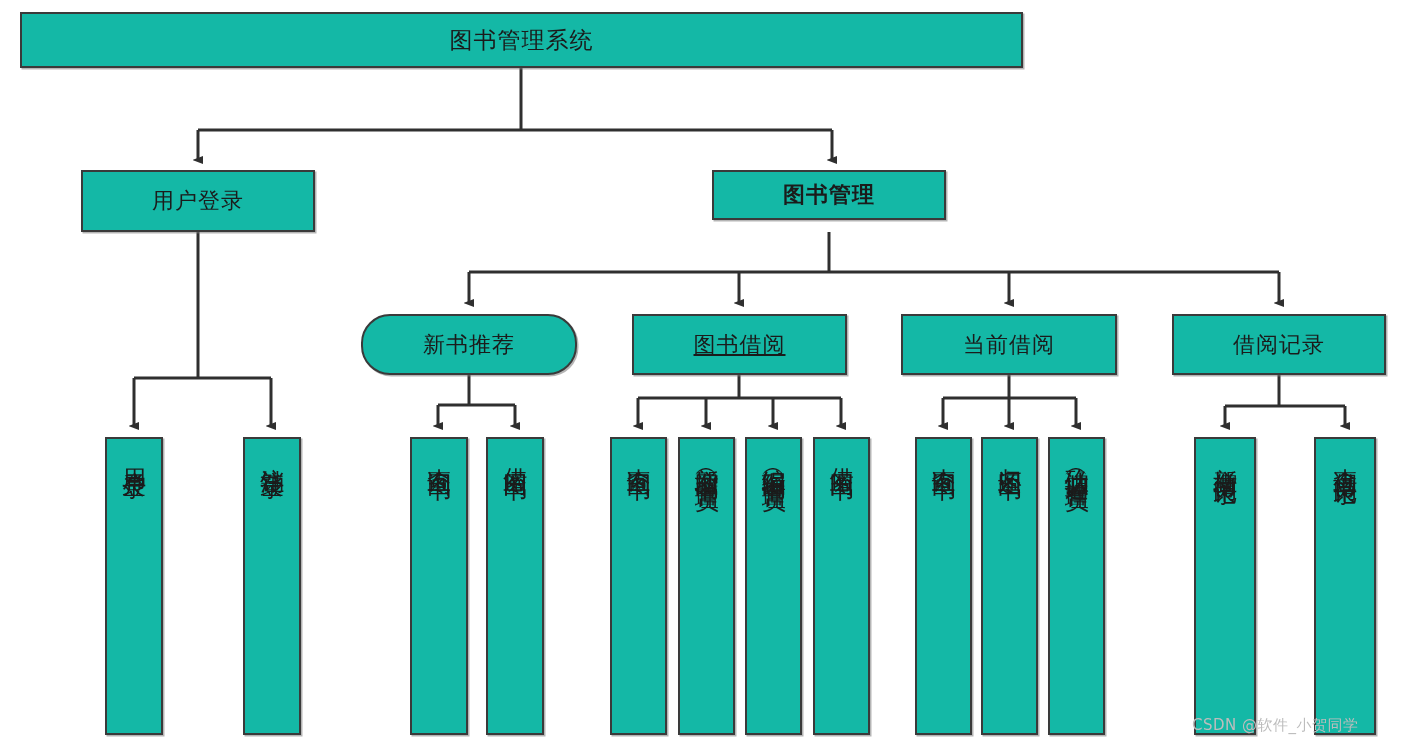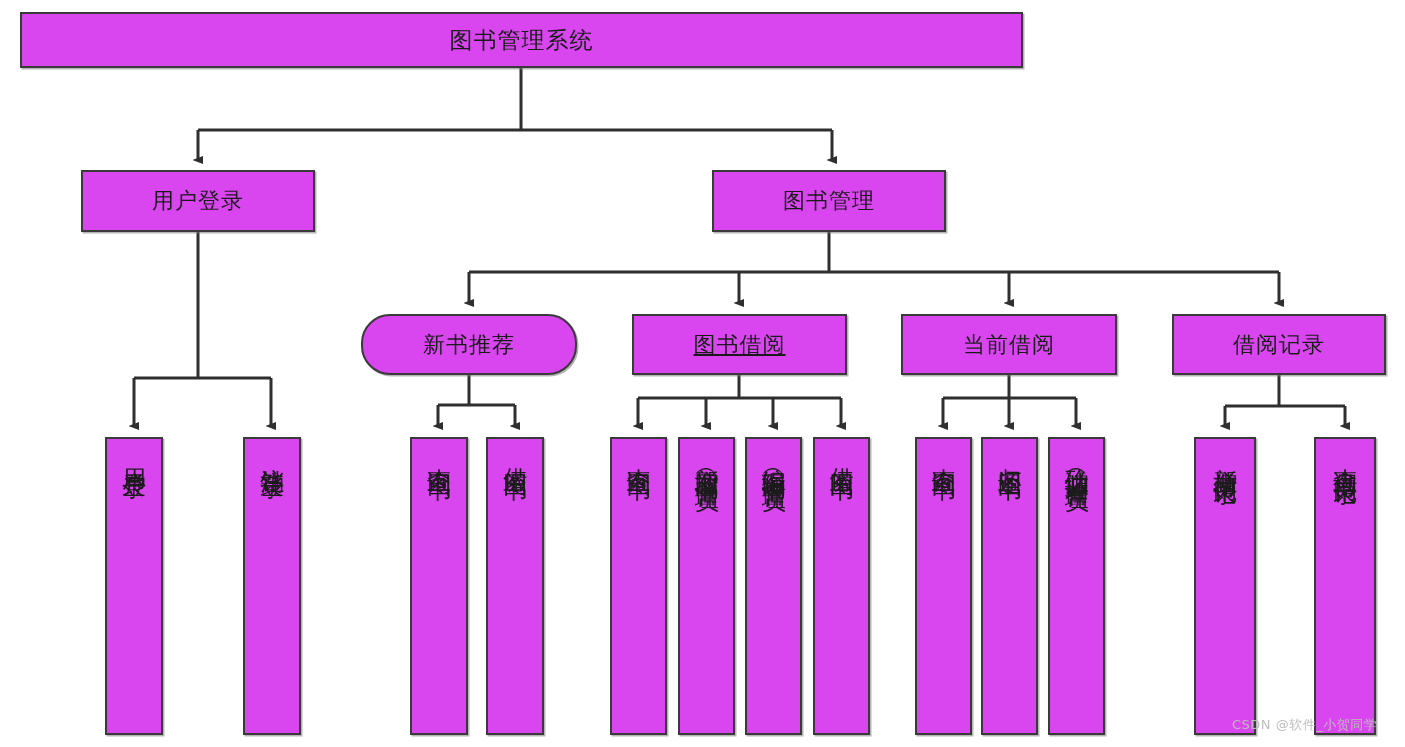--- a/index.html
+++ b/index.html
@@ -17,21 +17,21 @@
   }
   svg#wires{
     position:absolute;
     left:0;top:0;
     width:1405px;height:747px;
     pointer-events:none;
   }
   .node{
     position:absolute;
     box-sizing:border-box;
-    background:#d946ef;
+    background:#14b8a6;
     border:2.5px solid #3a3a3a;
     box-shadow:1.5px 1.5px 0 rgba(120,120,120,.55);
     display:flex;
     align-items:center;
     justify-content:center;
     text-align:center;
   }
   .node .label{
     font-size:22px;
     line-height:1.25;
@@ -49,26 +49,25 @@
     writing-mode:vertical-rl;
     text-orientation:upright;
     font-size:24px;
     line-height:1.18;
     letter-spacing:3px;
     white-space:normal;
     max-height:282px;
   }
   .watermark{
     position:absolute;
-    font-size:13px;
+    font-size:15px;
     color:#bdbdbd;
     letter-spacing:.5px;
     white-space:nowrap;
     user-select:none;
-    margin-left:40px;
   }
 </style>
 </head>
 <body>
 
 <div id="canvas">
 
   <svg id="wires" viewBox="0 0 1405 747">
     <defs>
       <marker id="arrow" markerWidth="10" markerHeight="10" refX="5" refY="5" orient="auto" markerUnits="userSpaceOnUse">
@@ -119,21 +118,21 @@
     </g>
   </svg>
 
   <div class="node root" style="left:20px;top:12px;width:1003px;height:56px;">
     <span class="label">图书管理系统</span>
   </div>
 
   <div class="node" style="left:81px;top:170px;width:234px;height:62px;">
     <span class="label">用户登录</span>
   </div>
-  <div class="node" style="left:712px;top:170px;width:234px;height:62px;">
+  <div class="node" style="left:712px;top:170px;width:234px;height:50px;font-weight:bold;">
     <span class="label">图书管理</span>
   </div>
 
   <div class="node" style="left:361px;top:314px;width:216px;height:61px;border-radius:29px;">
     <span class="label">新书推荐</span>
   </div>
   <div class="node" style="left:632px;top:314px;width:215px;height:61px;text-decoration:underline;">
     <span class="label">图书借阅</span>
   </div>
   <div class="node" style="left:1172px;top:314px;width:214px;height:61px;">

